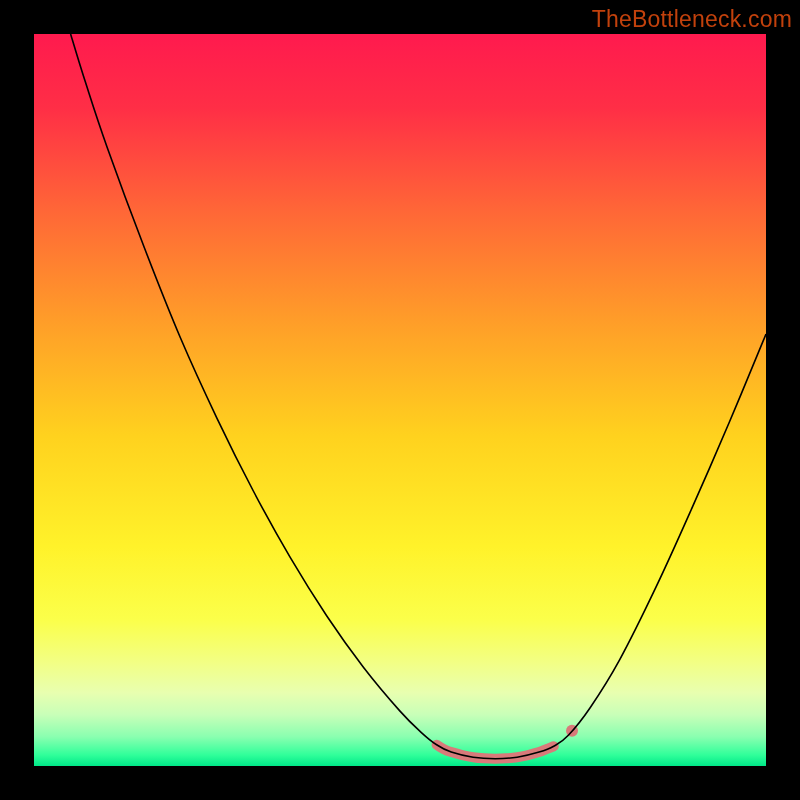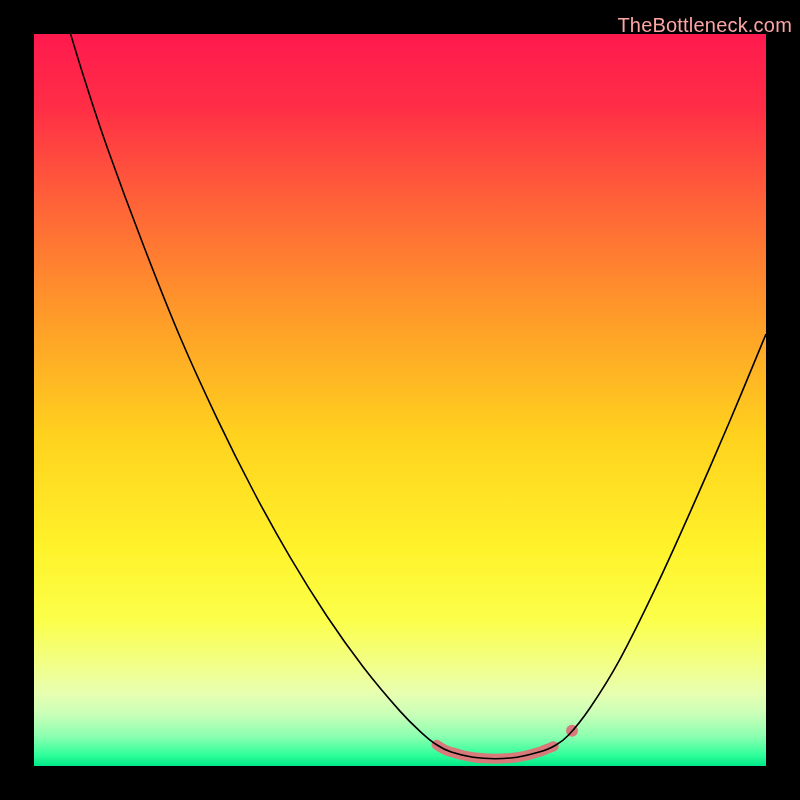--- a/index.html
+++ b/index.html
@@ -21,24 +21,24 @@
   .plot {
     position: absolute;
     top: 34px;
     left: 34px;
     width: 732px;
     height: 732px;
     overflow: hidden;
   }
   .watermark {
     position: absolute;
-    top: 14px;
+    top: 6px;
     right: 8px;
-    color: #fca5a5;
-    font-size: 20px;
+    color: #c2410c;
+    font-size: 23px;
     font-weight: 500;
     letter-spacing: 0.2px;
   }
   svg { display: block; }
 </style>
 </head>
 <body>
 
 <div class="frame">
   <div class="watermark">TheBottleneck.com</div>

